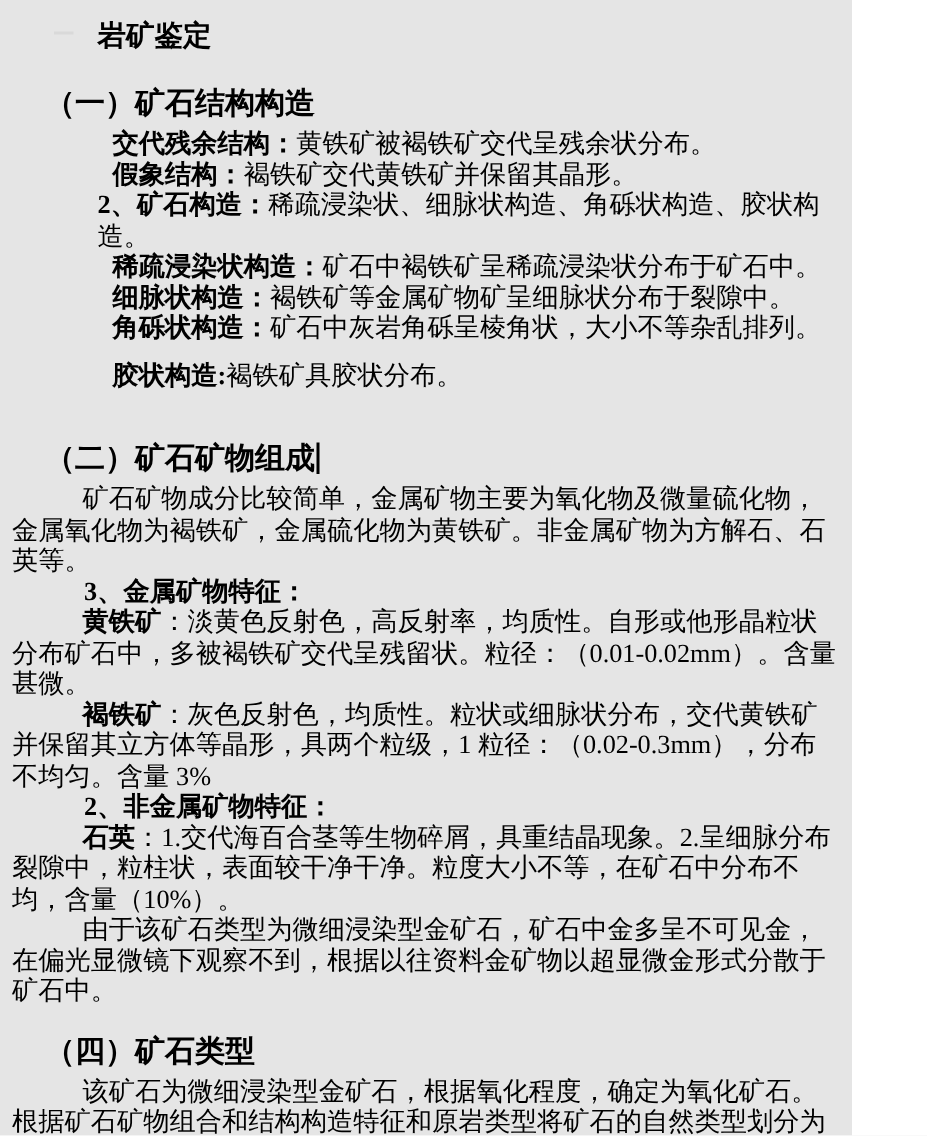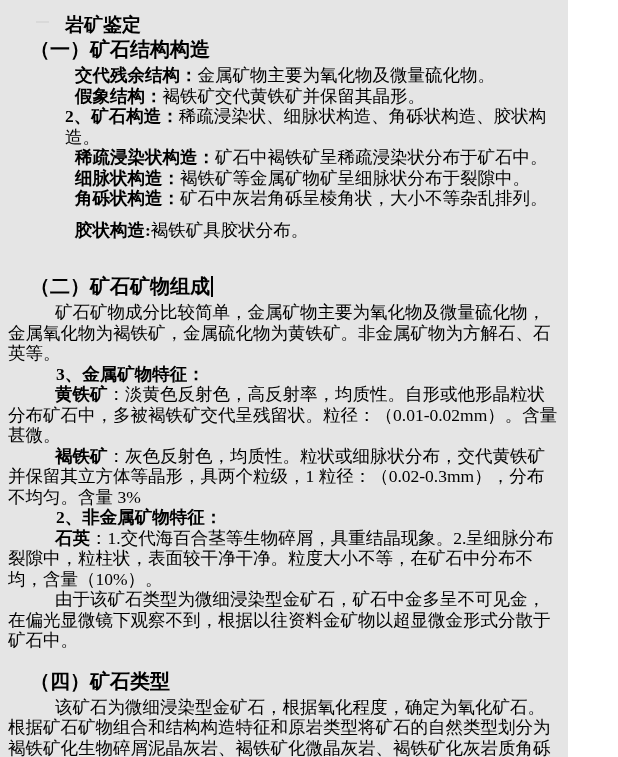--- a/index.html
+++ b/index.html
@@ -33,21 +33,21 @@
     font-weight: bold;
     line-height: 23px;
   }
   .sec {
     margin: 0;
     padding-left: 22px;
     font-size: 20px;
     font-weight: bold;
     line-height: 26px;
   }
-  .sec.s1 { }
+  .sec.s1 { margin-top: 20px; }
   .sec.s2 { margin-top: 33px; }
   .sec.s3 { margin-top: 18px; }
   .sec.s4 { margin-top: 17px; }
   p {
     margin: 0;
     font-size: 17.5px;
     line-height: 20.5px;
   }
   .sec + p, .sec + .item { margin-top: 3px; }
   .item.lv1 { padding-left: 57px; }
@@ -71,21 +71,21 @@
 </head>
 <body>
 
 <div class="page">
   <div class="smudge"></div>
 
   <h1 class="doc-title">岩矿鉴定</h1>
 
   <h2 class="sec s1">（一）矿石结构构造</h2>
 
-  <p class="item lv2"><b>交代残余结构：</b><span>金属矿物主要为氧化物及微量硫化物。</span></p>
+  <p class="item lv2"><b>交代残余结构：</b><span>黄铁矿被褐铁矿交代呈残余状分布。</span></p>
   <p class="item lv2"><b>假象结构：</b><span>褐铁矿交代黄铁矿并保留其晶形。</span></p>
   <p class="item lv1"><b>2、矿石构造：</b><span>稀疏浸染状、细脉状构造、角砾状构造、胶状构造。</span></p>
   <p class="item lv2"><b>稀疏浸染状构造：</b><span>矿石中褐铁矿呈稀疏浸染状分布于矿石中。</span></p>
   <p class="item lv2"><b>细脉状构造：</b><span>褐铁矿等金属矿物矿呈细脉状分布于裂隙中。</span></p>
   <p class="item lv2"><b>角砾状构造：</b><span>矿石中灰岩角砾呈棱角状，大小不等杂乱排列。</span></p>
   <p class="item lv2 gap"><b>胶状构造:</b><span>褐铁矿具胶状分布。</span></p>
 
   <h2 class="sec s2"><span>（二）矿石矿物组成</span><span class="caret"></span></h2>
 
   <p class="para">矿石矿物成分比较简单，金属矿物主要为氧化物及微量硫化物，金属氧化物为褐铁矿，金属硫化物为黄铁矿。非金属矿物为方解石、石英等。</p>

